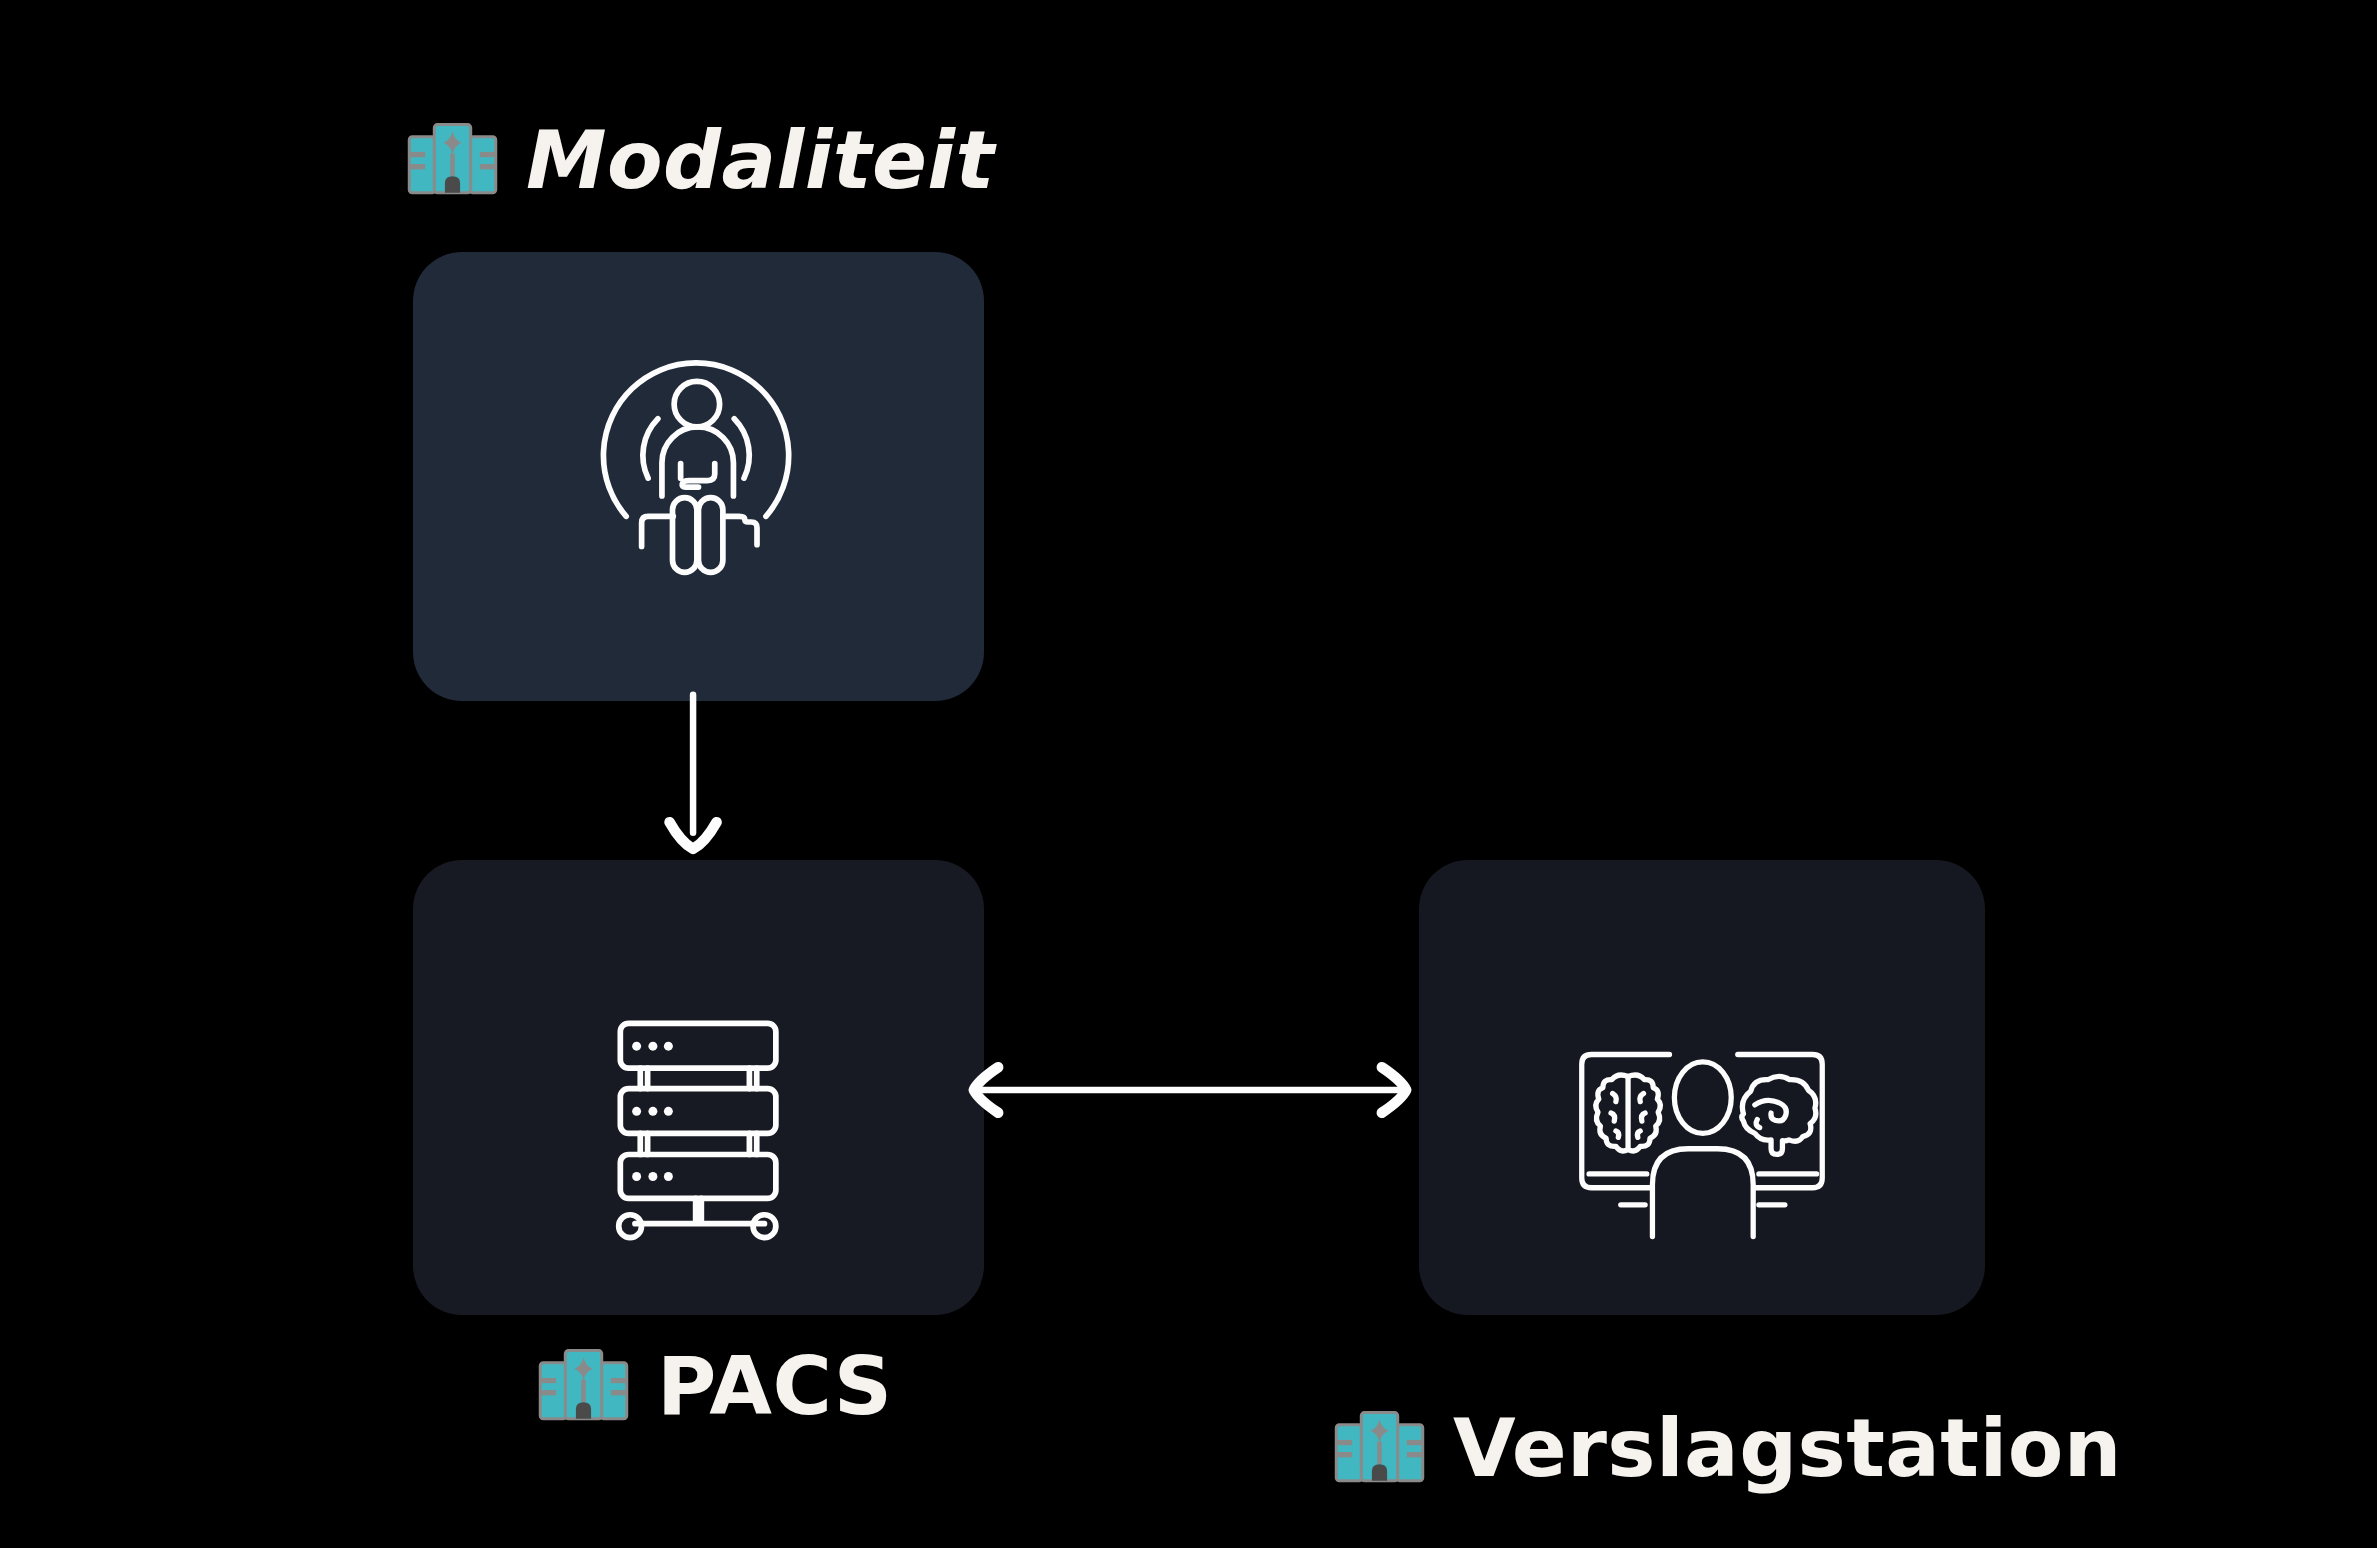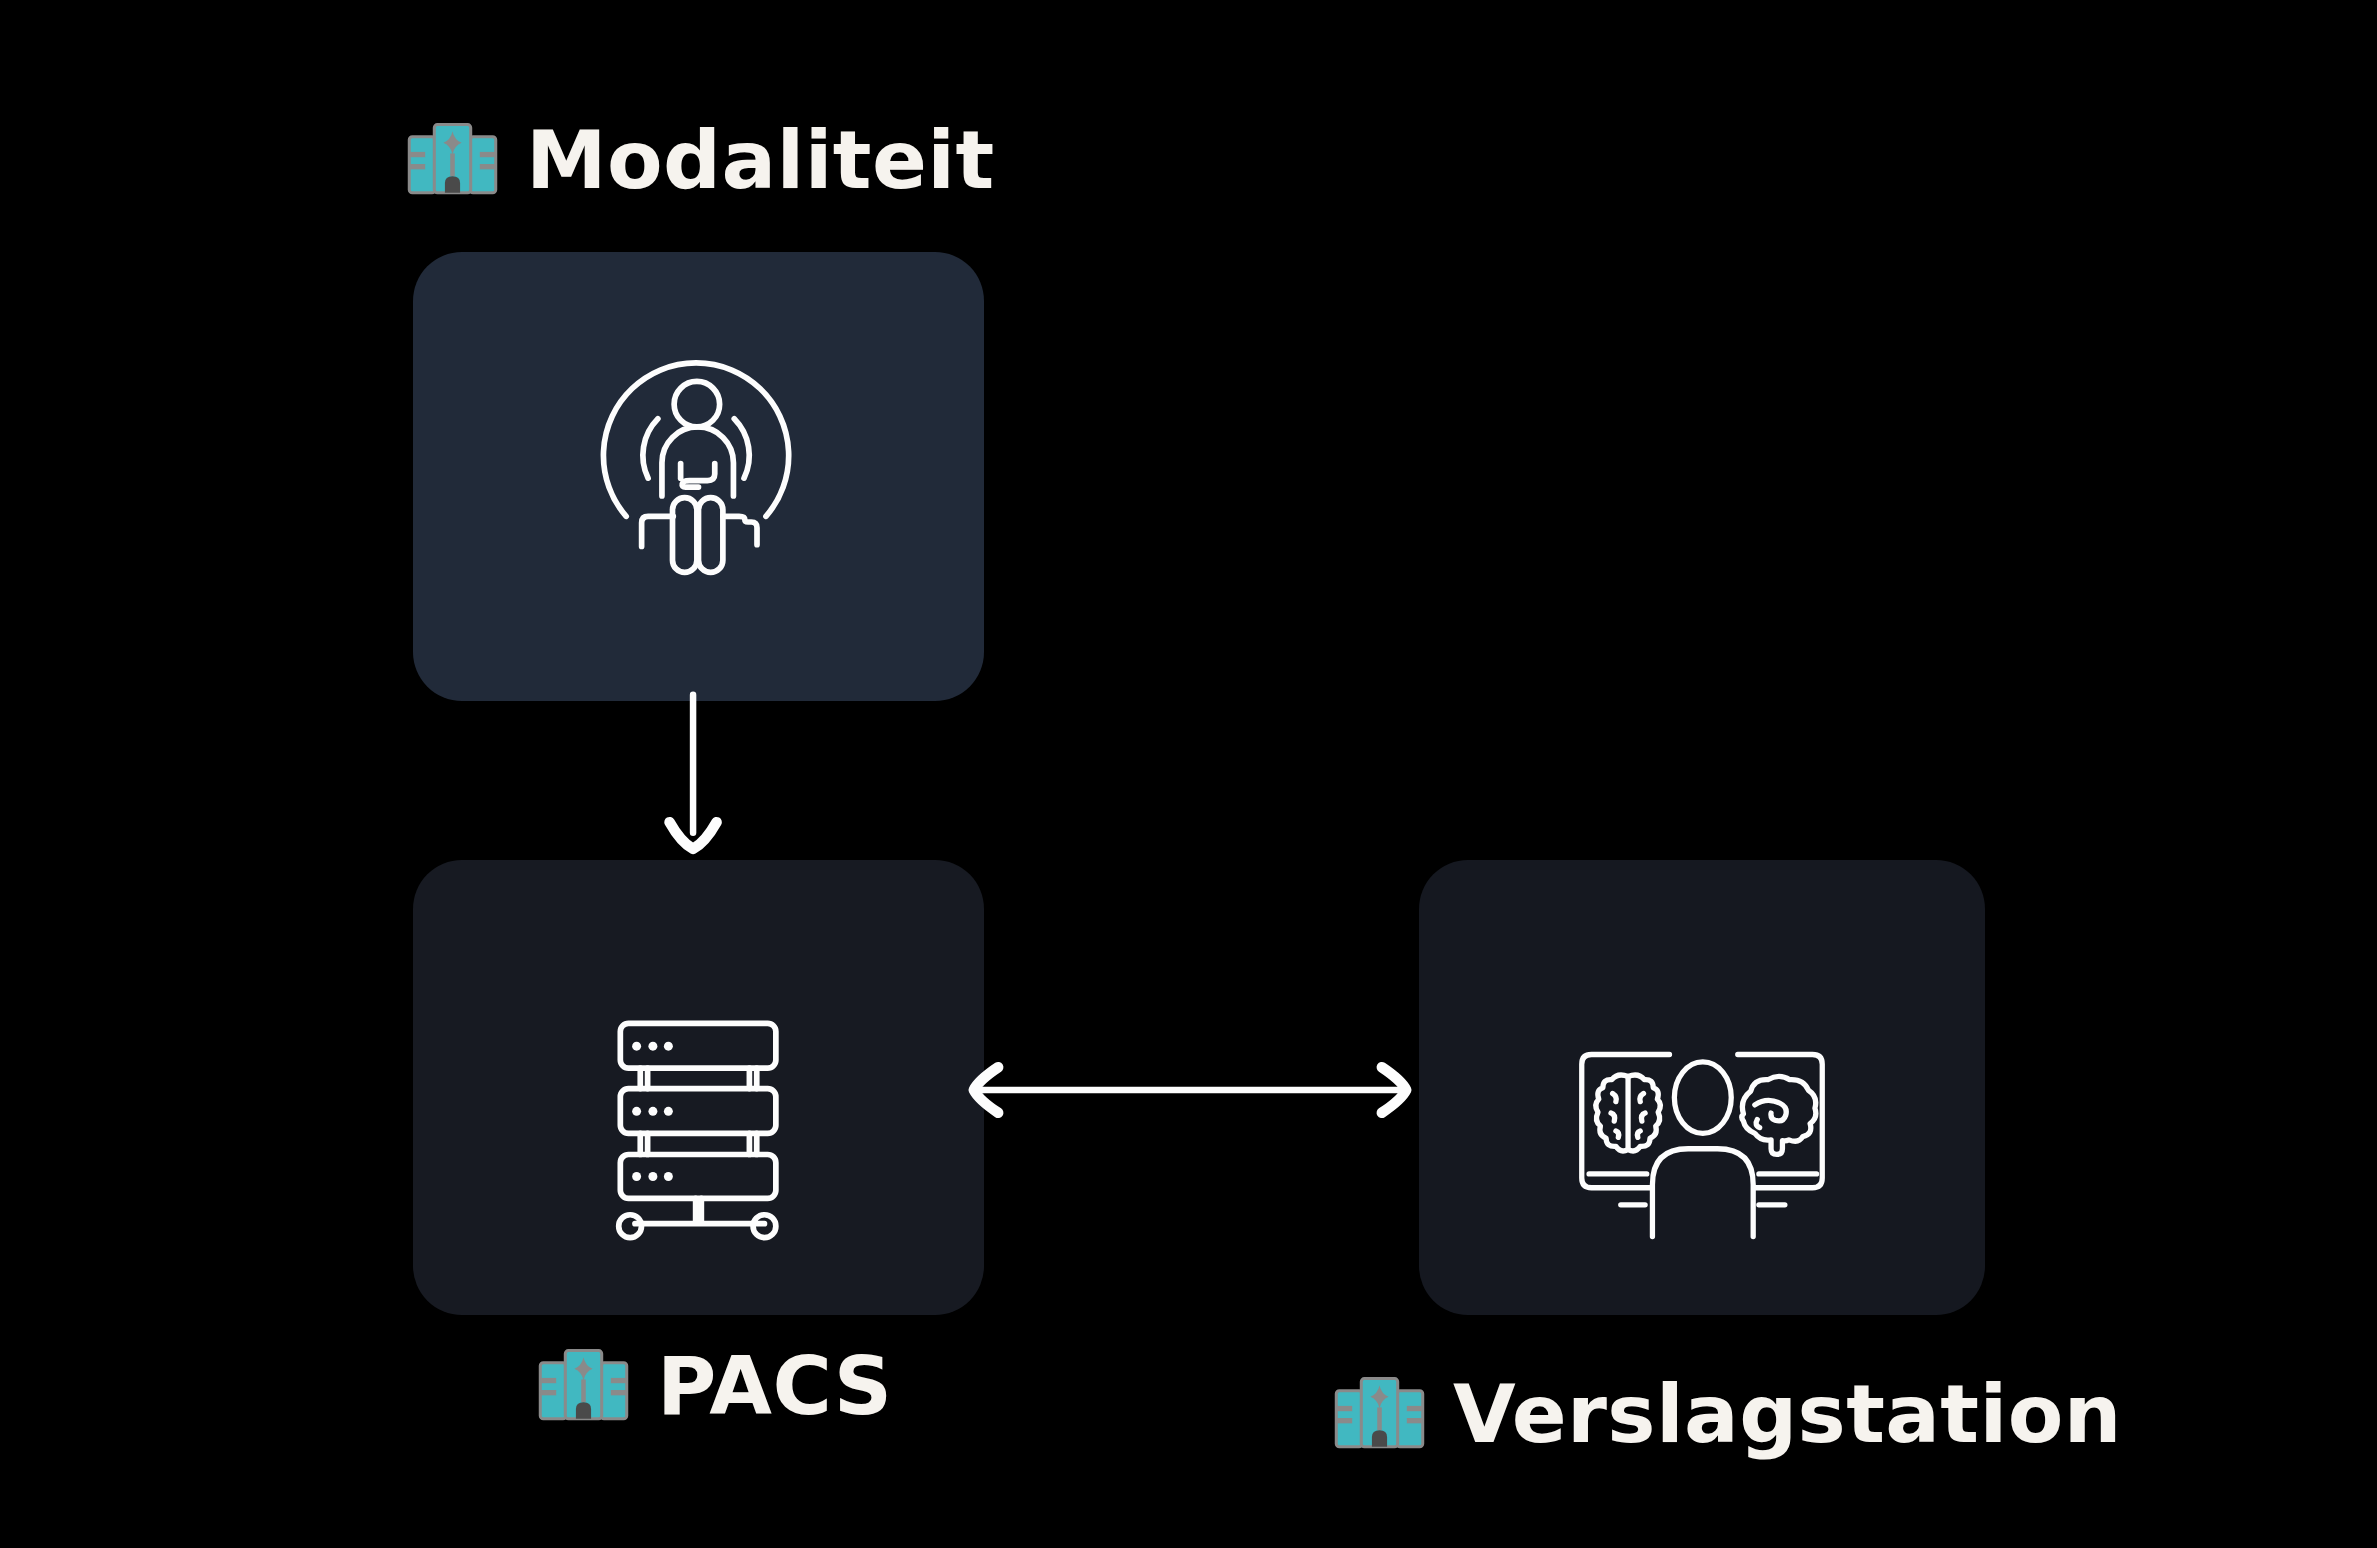--- a/index.html
+++ b/index.html
@@ -10,21 +10,21 @@
   .label{position:absolute;display:flex;align-items:center;gap:28px;}
   .label .txt{font-weight:700;font-size:81px;line-height:1;color:#f6f3ee;letter-spacing:0.4px;white-space:nowrap;}
   .arrow{position:absolute;}
   .icon-line{stroke:#fdfdfd;fill:none;stroke-linecap:round;stroke-linejoin:round;}
 </style>
 </head>
 <body>
 
 <div class="canvas">
 
-  <div class="label" style="left:407px;top:120px;">
+  <div class="label" style="left:407px;top:120px;font-style:italic;">
     <svg width="91" height="76" viewBox="0 0 120 100">
       <g stroke="#8a8a8a" stroke-width="4" fill="#41b8c1" stroke-linejoin="round">
         <rect x="3" y="18" width="34" height="74" rx="4"></rect>
         <rect x="83" y="18" width="34" height="74" rx="4"></rect>
         <rect x="36" y="2" width="48" height="90" rx="4"></rect>
       </g>
       <g fill="#8a8a8a" stroke="none">
         <path d="M60 11 Q62.5 22 72 26 Q62.5 30 60 41 Q57.5 30 48 26 Q57.5 22 60 11 Z"></path>
         <rect x="57" y="40" width="6" height="30"></rect>
         <rect x="3" y="38" width="21" height="7"></rect>
@@ -139,21 +139,21 @@
         <rect x="3" y="38" width="21" height="7"></rect>
         <rect x="3" y="54" width="21" height="7"></rect>
         <rect x="96" y="38" width="21" height="7"></rect>
         <rect x="96" y="54" width="21" height="7"></rect>
       </g>
       <path d="M50 92 V79 Q50 70 60 70 Q70 70 70 79 V92 Z" fill="#4a4a4a" stroke="none"></path>
     </svg>
     <span class="txt">PACS</span>
   </div>
 
-  <div class="label" style="left:1299px;top:1374px;padding-left:35px;">
+  <div class="label" style="left:1299px;top:1408px;padding-left:35px;">
     <svg width="91" height="76" viewBox="0 0 120 100">
       <g stroke="#8a8a8a" stroke-width="4" fill="#41b8c1" stroke-linejoin="round">
         <rect x="3" y="18" width="34" height="74" rx="4"></rect>
         <rect x="83" y="18" width="34" height="74" rx="4"></rect>
         <rect x="36" y="2" width="48" height="90" rx="4"></rect>
       </g>
       <g fill="#8a8a8a" stroke="none">
         <path d="M60 11 Q62.5 22 72 26 Q62.5 30 60 41 Q57.5 30 48 26 Q57.5 22 60 11 Z"></path>
         <rect x="57" y="40" width="6" height="30"></rect>
         <rect x="3" y="38" width="21" height="7"></rect>

